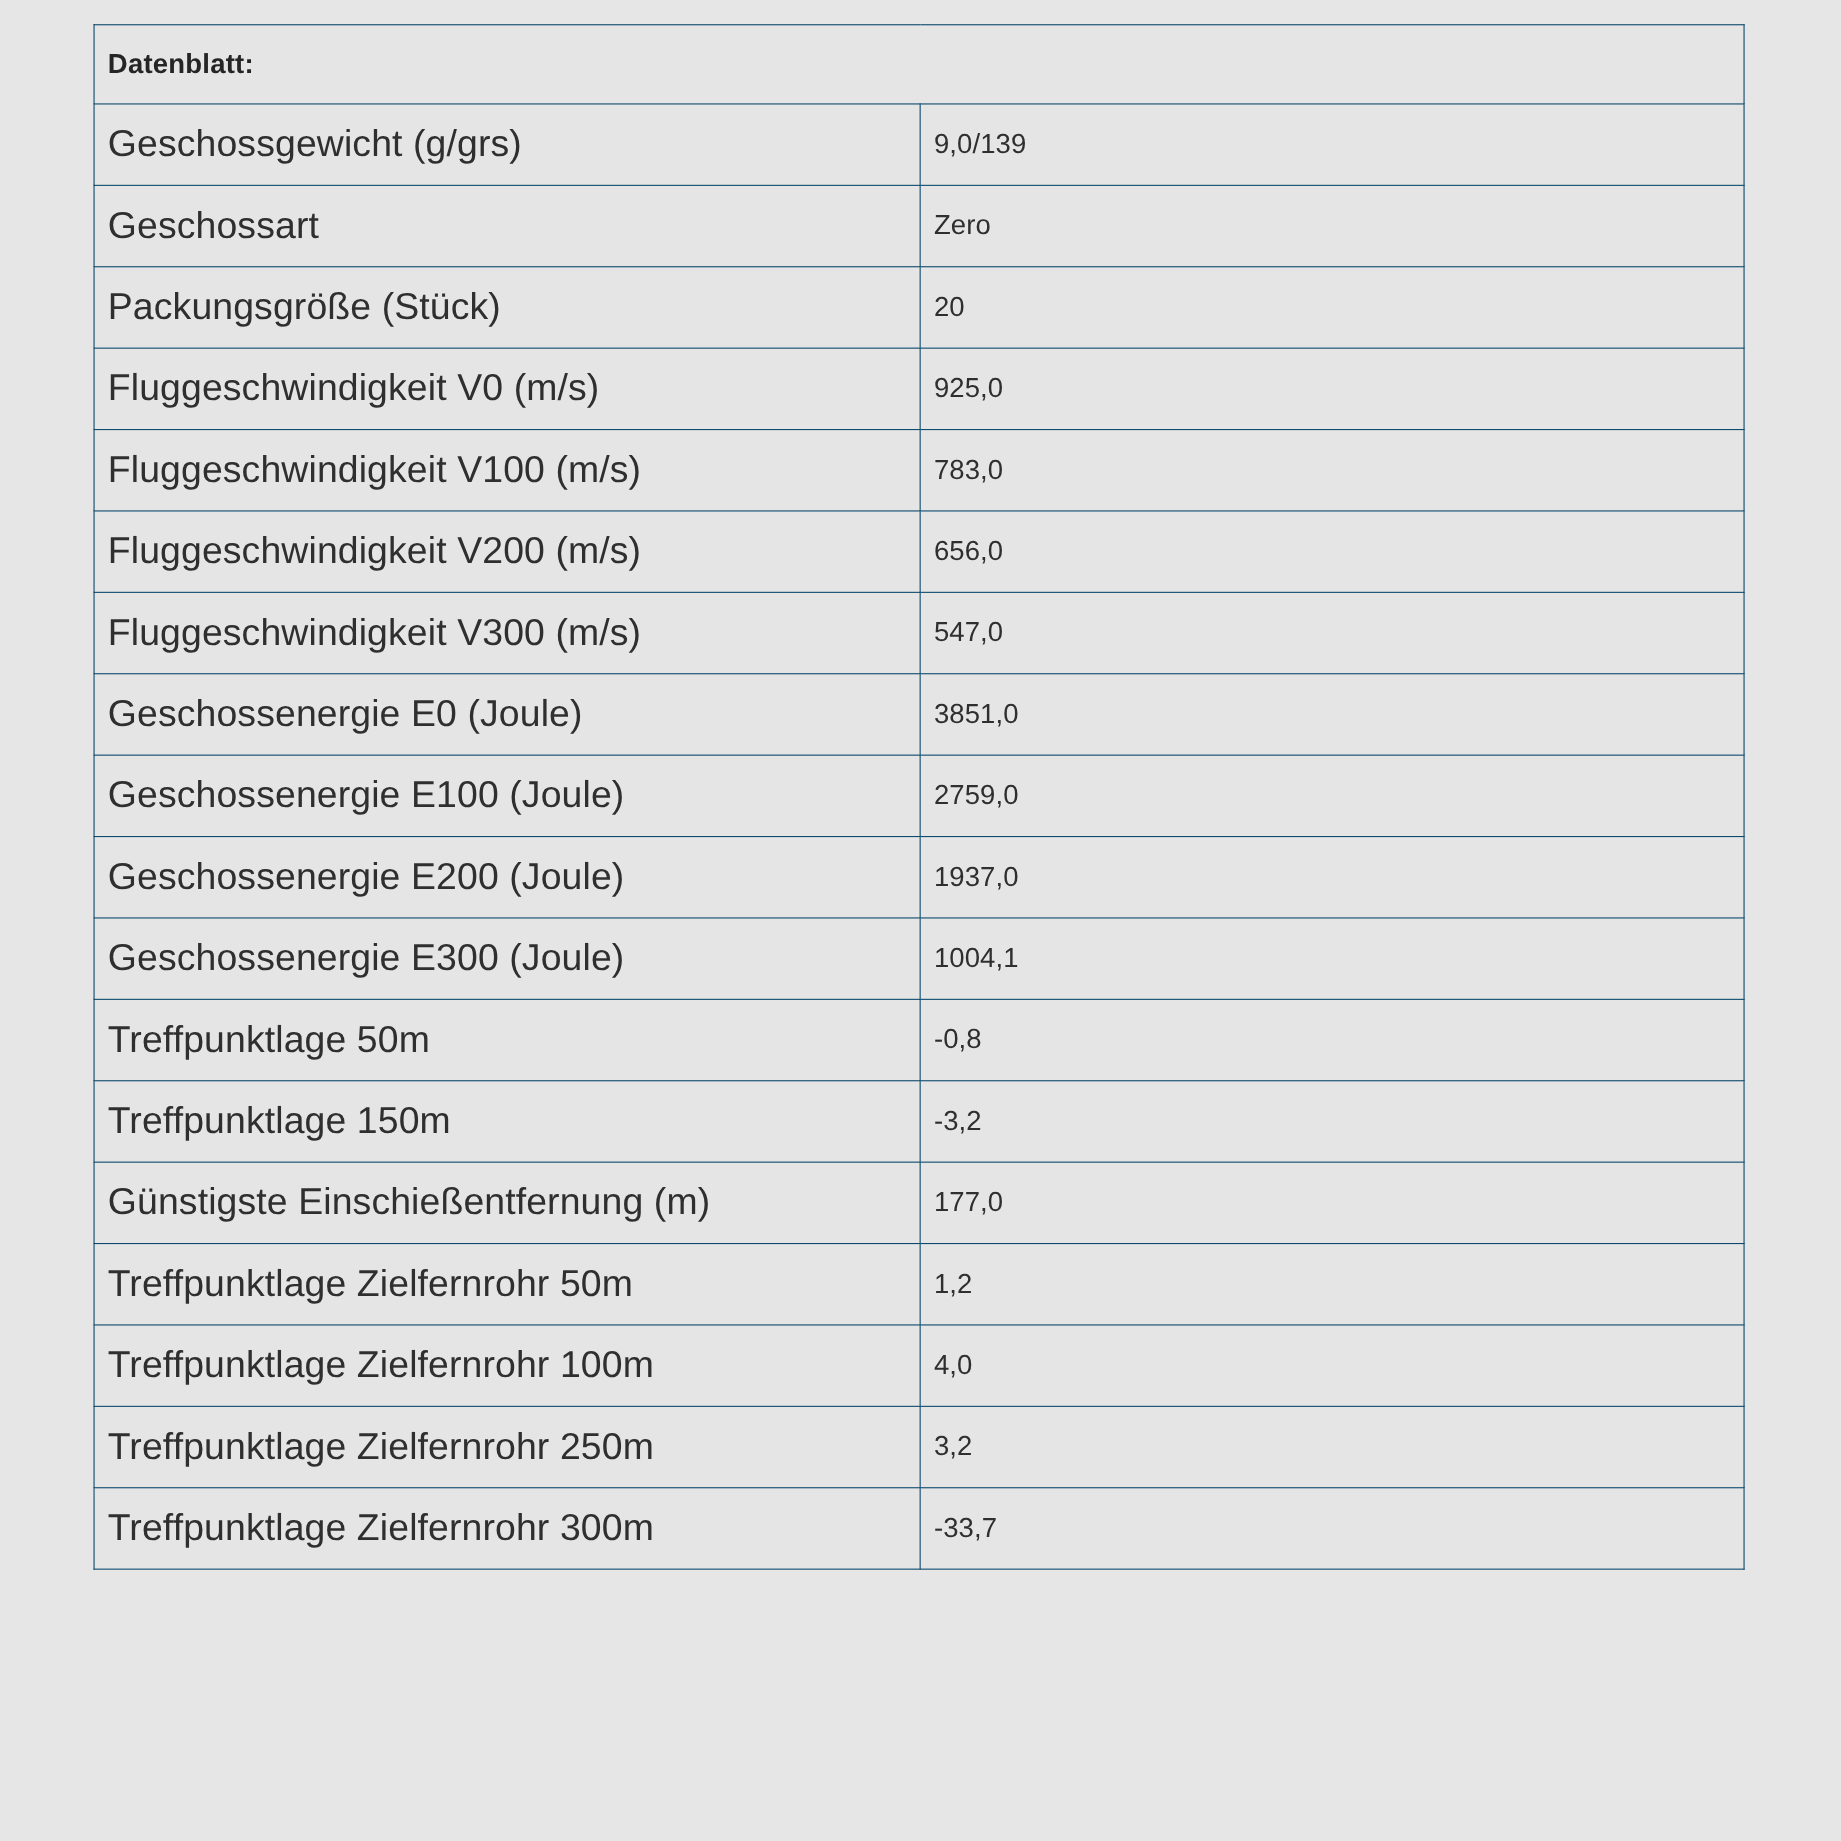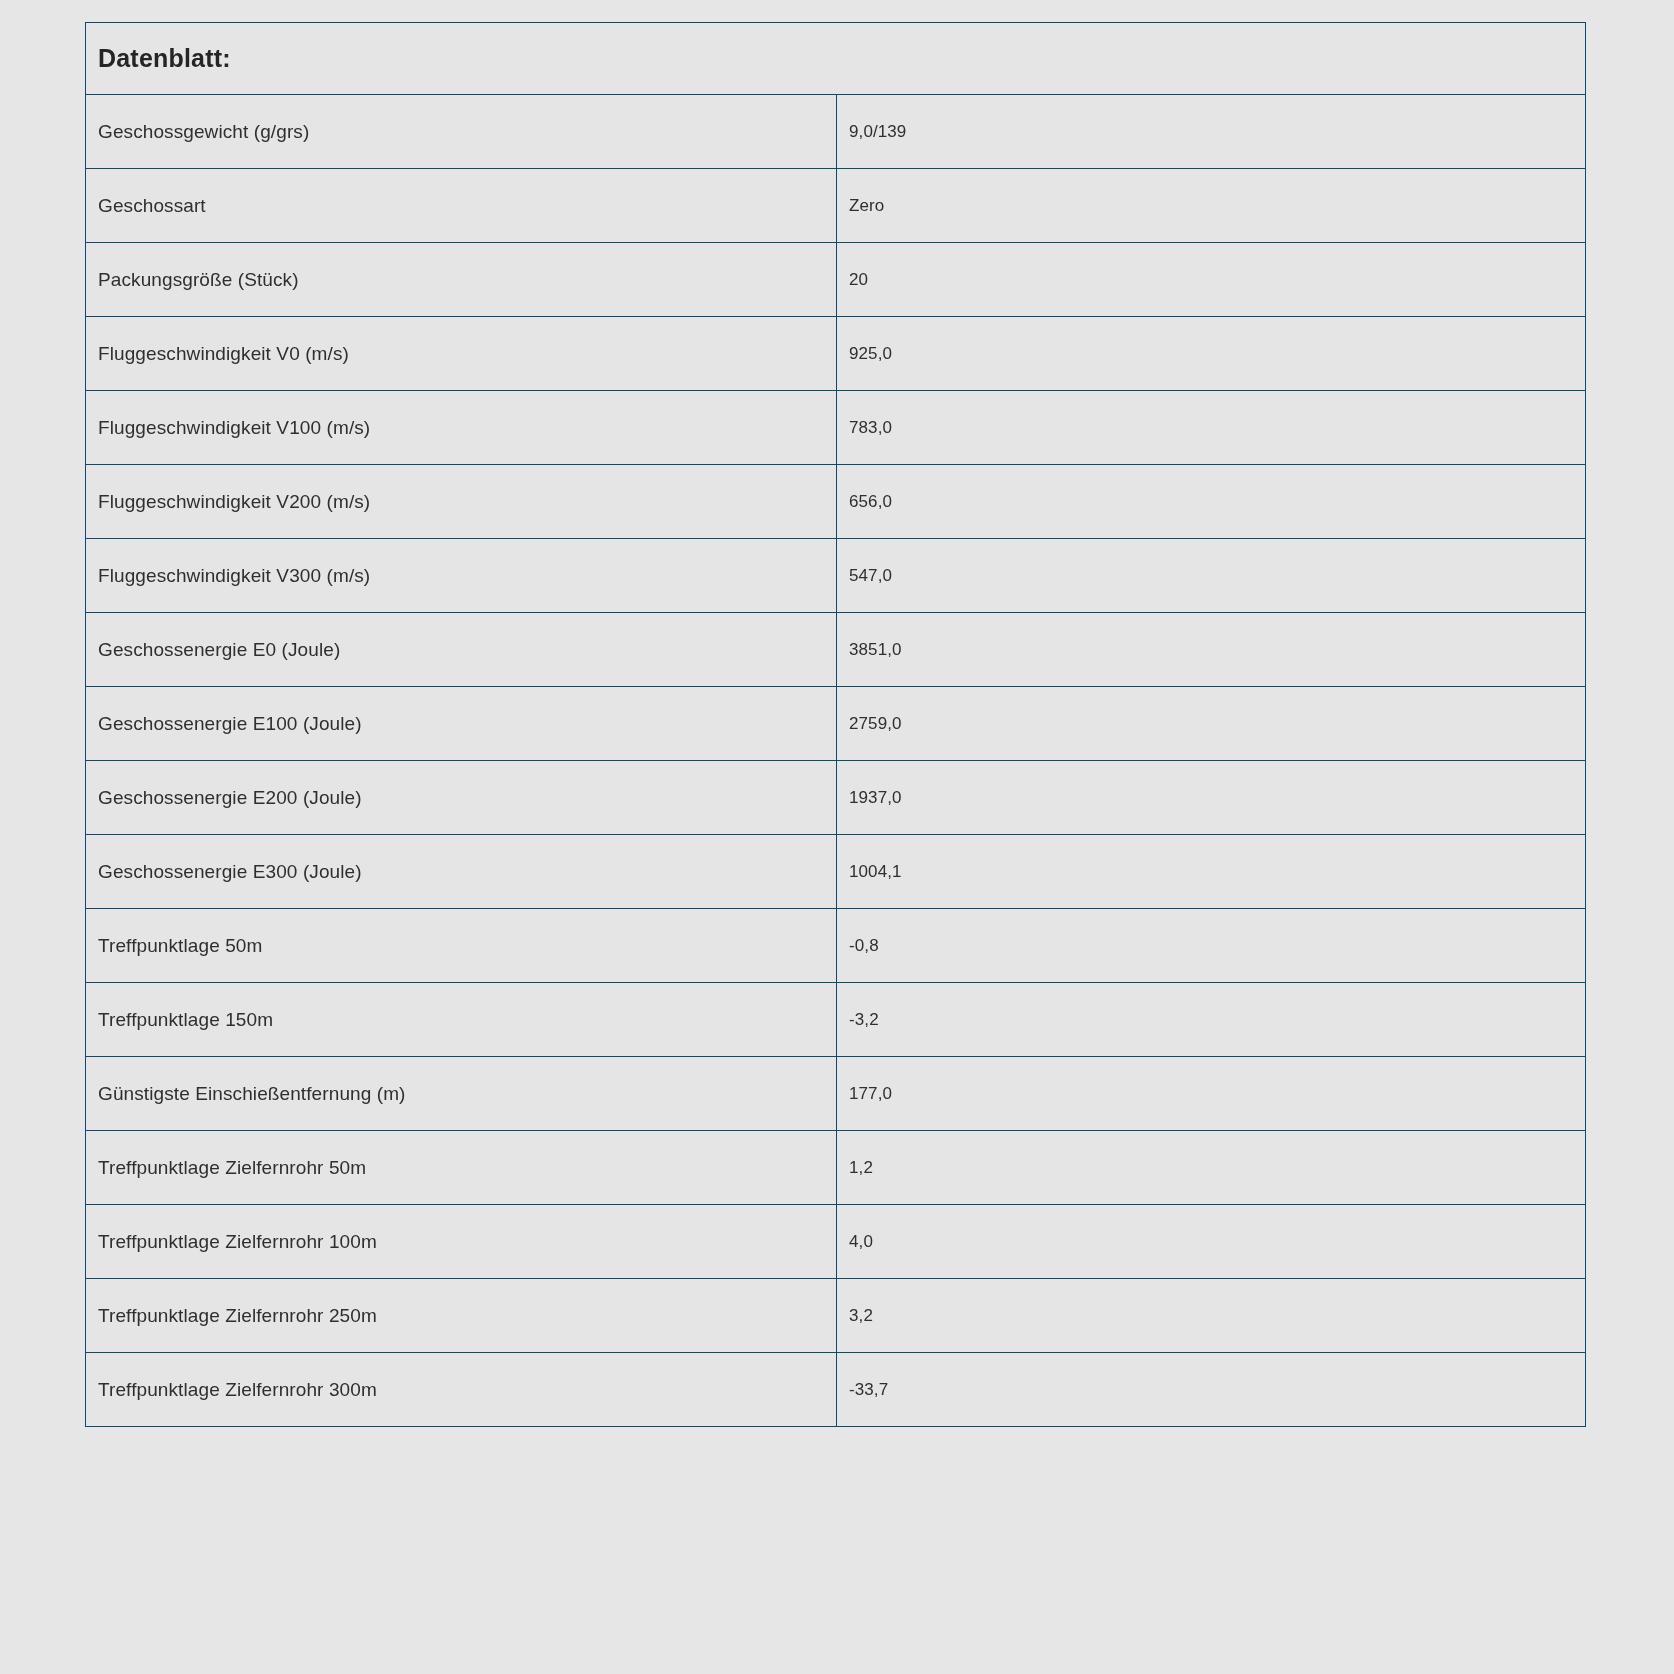--- a/index.html
+++ b/index.html
@@ -50,25 +50,25 @@
 
   table.datasheet thead th.sheet-title {
     font-weight: bold;
     font-size: 25px;
     color: #252525;
     height: 71px;
     letter-spacing: 0.2px;
   }
 
   table.datasheet tbody td.cell-label {
-    font-size: 19px;
+    font-size: 34px;
   }
 
   table.datasheet tbody td.cell-value {
-    font-size: 17px;
+    font-size: 25px;
   }
 </style>
 </head>
 <body>
 
 <div class="page">
   <table class="datasheet">
     <colgroup>
       <col class="col-label">
       <col class="col-value">

